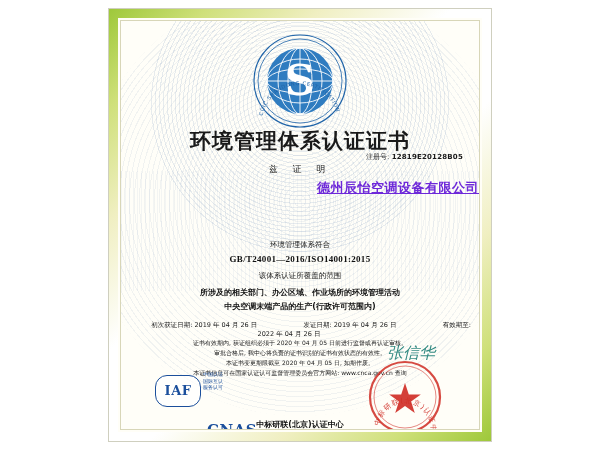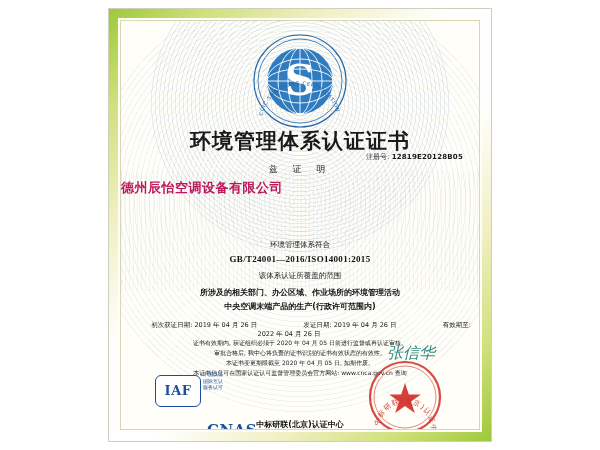--- a/index.html
+++ b/index.html
@@ -157,26 +157,27 @@
     font-family: "DejaVu Sans", sans-serif;
     font-size: 9px;
     letter-spacing: 6px;
     color: #222;
   }
 
   .company {
     position: absolute;
     left: 0; right: 0;
     top: 158px;
-    text-align: left;
+    text-align: right;
     font-family: "DejaVu Sans", sans-serif;
     font-size: 13px;
     font-weight: bold;
-    color: #be185d;
+    color: #6d28d9;
     letter-spacing: 0.5px;
+    text-decoration: underline;
   }
 
   .detail-block {
     position: absolute;
     left: 0; right: 0;
     top: 180px;
     text-align: center;
     font-family: "DejaVu Sans", sans-serif;
     font-size: 7.5px;
     color: #1a1a1a;
@@ -246,21 +247,21 @@
     left: 34px;
     top: 352px;
     width: 140px;
     height: 46px;
   }
   .iaf-badge {
     position: absolute;
     left: 0; top: 2px;
     width: 44px; height: 30px;
     border: 1.5px solid #1b4f9c;
-    border-radius: 6px;
+    border-radius: 12px;
     color: #1b4f9c;
     font-family: "DejaVu Serif", serif;
     font-weight: bold;
     font-size: 13px;
     text-align: center;
     line-height: 30px;
     letter-spacing: 0.5px;
     background: rgba(255,255,255,0.7);
   }
   .cnas-badge {

